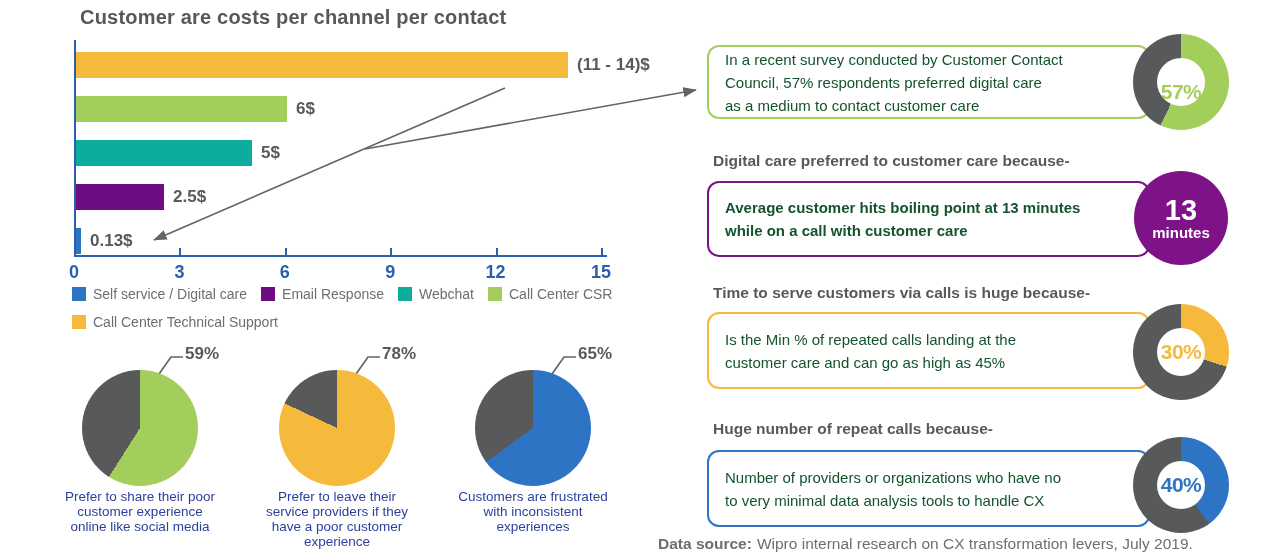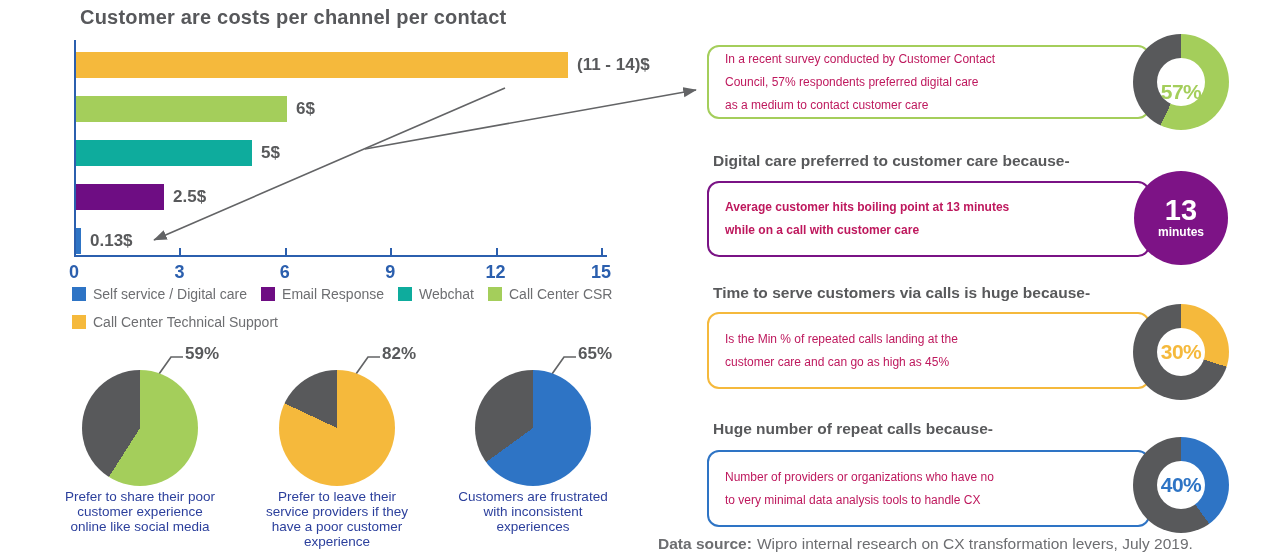--- a/index.html
+++ b/index.html
@@ -23,29 +23,29 @@
 
   
   .pie{position:absolute;width:116px;height:116px;border-radius:50%;}
   .pie-pct{position:absolute;font-size:17px;font-weight:bold;color:#58595B;}
   .pie-caption{position:absolute;text-align:center;font-size:13.5px;line-height:15px;color:#2B3F9C;white-space:pre-line;}
 
   
   .callout-header{position:absolute;left:713px;font-size:15.5px;font-weight:bold;color:#58595B;white-space:nowrap;}
   .callout-box{position:absolute;left:707px;width:443px;border:2px solid #ccc;border-radius:12px;background:#fff;
                box-sizing:border-box;display:flex;align-items:center;padding:0 16px;}
-  .callout-text{font-size:12px;line-height:23px;color:#be185d;white-space:pre-line;}
+  .callout-text{font-size:15px;line-height:23px;color:#14532d;white-space:pre-line;}
 
   .donut{position:absolute;border-radius:50%;display:flex;align-items:center;justify-content:center;}
   .donut::before{content:"";position:absolute;width:48px;height:48px;background:#fff;border-radius:50%;}
   .donut-label{position:relative;z-index:1;font-size:21px;font-weight:bold;letter-spacing:-.5px;}
   .circle-badge{position:absolute;border-radius:50%;display:flex;flex-direction:column;align-items:center;justify-content:center;
                 color:#fff;text-align:center;}
   .circle-value{font-size:29px;font-weight:bold;line-height:28px;}
-  .circle-unit{font-size:12px;font-weight:bold;line-height:17px;}
+  .circle-unit{font-size:15px;font-weight:bold;line-height:17px;}
 
   .source{position:absolute;left:658px;top:535px;font-size:15.5px;color:#6D6E71;white-space:nowrap;}
   .source .src-bold{font-weight:bold;margin-right:5px;}
 
   #arrows{position:absolute;left:0;top:0;pointer-events:none;}
 </style>
 </head>
 <body>
 
 <div class="canvas">
@@ -120,21 +120,21 @@
   <div class="source">
     <span class="src-bold">Data source:</span><span>Wipro internal research on CX transformation levers, July 2019.</span>
   </div>
 
 <div class="pie" style="left: 82px; top: 370px; background: conic-gradient(rgb(164, 206, 91) 0deg, rgb(164, 206, 91) 59%, rgb(88, 89, 91) 59%, rgb(88, 89, 91) 100%);"></div>
     <span class="pie-pct" style="left: 185px; top: 344px;">59%</span>
     <div class="pie-caption" style="left: 25px; top: 489px; width: 230px;">Prefer to share their poor
 customer experience
 online like social media</div>
     <div class="pie" style="left: 279px; top: 370px; background: conic-gradient(rgb(245, 185, 60) 0deg, rgb(245, 185, 60) 82%, rgb(88, 89, 91) 82%, rgb(88, 89, 91) 100%);"></div>
-    <span class="pie-pct" style="left: 382px; top: 344px;">82%</span>
+    <span class="pie-pct" style="left: 382px; top: 344px;">78%</span>
     <div class="pie-caption" style="left: 222px; top: 489px; width: 230px;">Prefer to leave their
 service providers if they
 have a poor customer
 experience</div>
     <div class="pie" style="left: 475px; top: 370px; background: conic-gradient(rgb(46, 116, 197) 0deg, rgb(46, 116, 197) 65%, rgb(88, 89, 91) 65%, rgb(88, 89, 91) 100%);"></div>
     <span class="pie-pct" style="left: 578px; top: 344px;">65%</span>
     <div class="pie-caption" style="left: 418px; top: 489px; width: 230px;">Customers are frustrated
 with inconsistent
 experiences</div>
     <div class="callout-box" style="top: 45px; height: 74px; border-color: rgb(164, 206, 91);">

